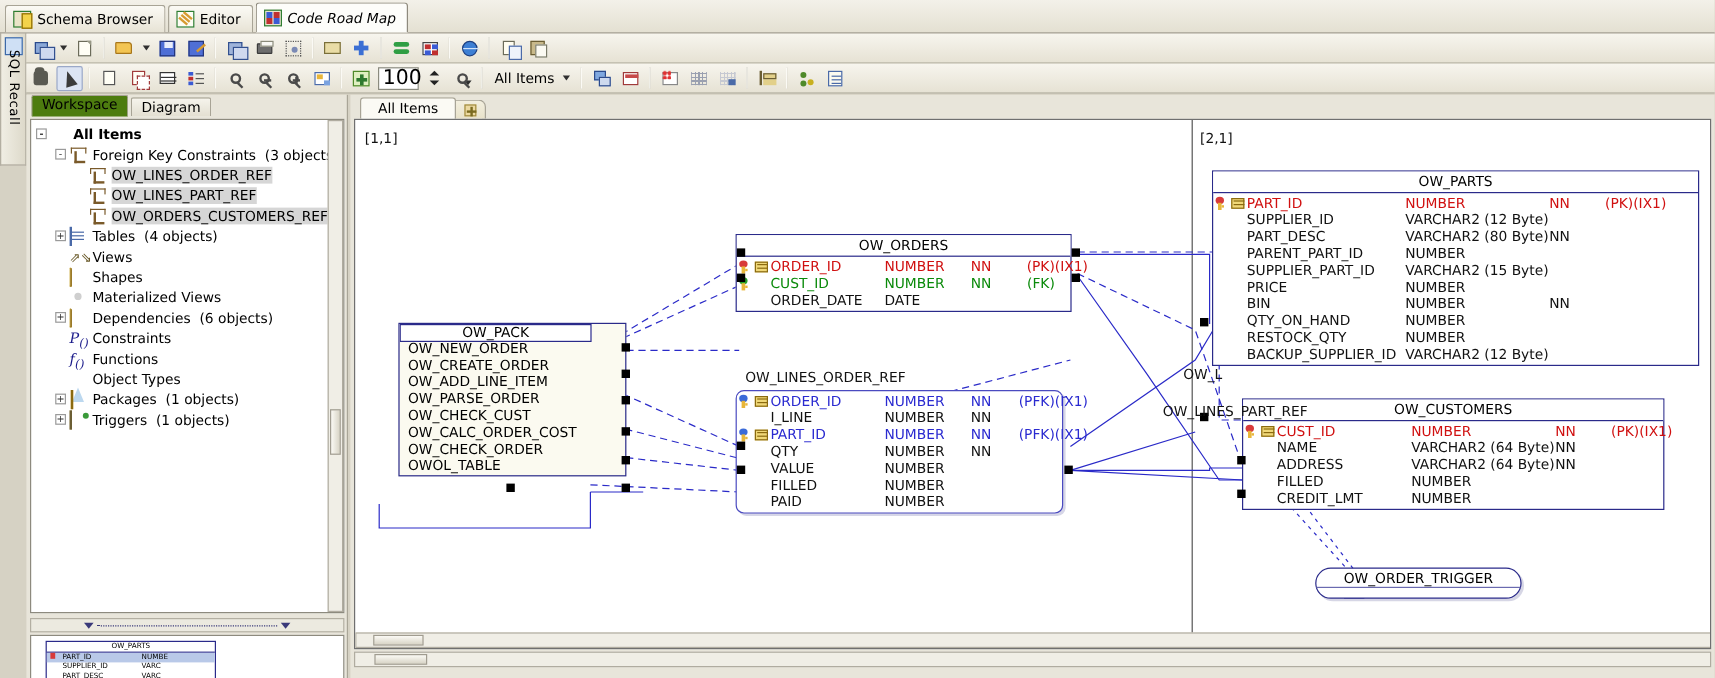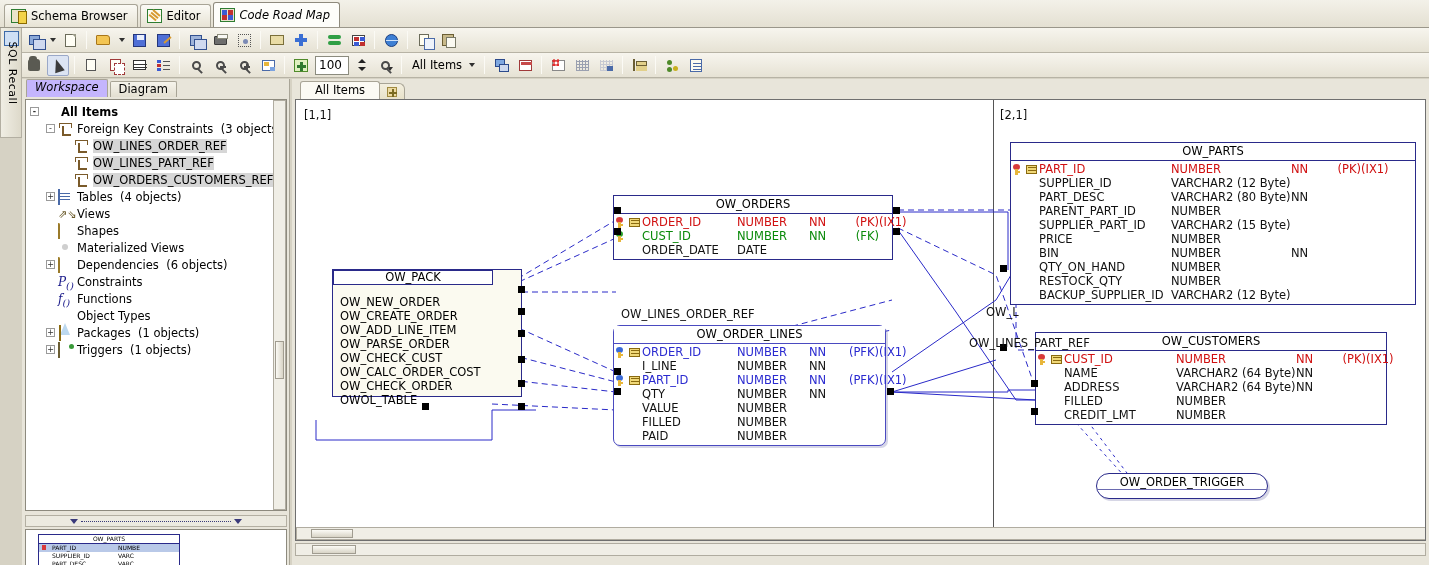--- a/index.html
+++ b/index.html
@@ -137,21 +137,21 @@
   .i-align{width:12px;height:12px;}
   .i-align:before{content:"";position:absolute;left:0;top:0;width:2px;height:12px;background:#6b5e34;}
   .i-align:after{content:"";position:absolute;left:3px;top:2px;width:9px;height:3px;background:#e2d08a;border:1px solid #6b5e34;box-shadow:0 5px 0 #e2d08a, inset 0 0 0 1px #e2d08a;}
   .i-tree{width:13px;height:13px;}
   .i-tree:before{content:"";position:absolute;left:1px;top:1px;width:5px;height:5px;background:#4f8a2a;border-radius:50%;box-shadow:6px 6px 0 #c8b020,-0px 7px 0 #4f8a2a;}
   .i-doc{width:12px;height:13px;background:#fbfaf0;border:1px solid #4a6aa8;}
   .i-doc:after{content:"";position:absolute;left:2px;top:3px;width:8px;height:1px;background:#4a6aa8;box-shadow:0 3px 0 #4a6aa8,0 6px 0 #4a6aa8;}
 
   .zoomval {
     width: 34px; height: 19px; background:#fff; border:1px solid #8b8b7e;
-    font-size:12px; display:flex; align-items:center; padding-left:3px; margin-left:2px;
+    font-size:17px; display:flex; align-items:center; padding-left:3px; margin-left:2px;
   }
   .combo {
     height: 19px; min-width: 72px; background:transparent;
     display:flex; align-items:center; padding:0 4px; font-size:11.5px; gap:6px;
     margin-left:2px;
   }
 
   
   .vstrip {
     position:absolute; left:0; top:28px; width:22px; height:110px;
@@ -171,21 +171,21 @@
     position:absolute; left:22px; top:79px; width:268px; height:486px;
     background:#e8e5da; border-right:1px solid #a9a597;
   }
   .subtabs { display:flex; height:18px; padding-left:4px; align-items:flex-end; }
   .subtab {
     height:16px; padding:0 8px; font-size:11.5px;
     background:linear-gradient(#f6f4ec,#e3dfd1);
     border:1px solid #a8a496; border-bottom:none; border-radius:2px 2px 0 0;
     margin-right:2px; line-height:14px;
   }
-  .subtab.active{ background:#c4b5fd; height:18px;font-style:italic; }
+  .subtab.active{ background:#4d7c0f; height:18px; }
   .treebox {
     position:absolute; left:3px; top:20px; width:262px; height:412px;
     background:#fff; border:1px solid #8d8a7e;
     overflow:hidden;
   }
   .tnode { display:flex; align-items:center; height:17px; padding-left:2px; white-space:nowrap; font-size:11.5px;}
   .tnode .exp {
     width:9px;height:9px;border:1px solid #9a9a9a;background:#fff;
     font-size:8px;line-height:7px;text-align:center;color:#333;margin-right:3px;flex:none;
   }
@@ -665,21 +665,21 @@
           <path d="M745,260 L850,398" stroke-dasharray="3,4"></path>
           <path d="M752,292 L850,400" stroke-dasharray="3,4"></path>
 
           <path d="M20,320 L20,340 L196,340 L196,310"></path>
           <path d="M196,310 L240,310"></path>
         </g>
       </svg>
 
       <div class="pkgbox" style="left:36px;top:169px;width:190px;height:128px;">
         <div class="phdr" style="width:160px">OW_PACK</div>
-        <div style="padding-top:25px">
+        <div style="padding-top:13px">
           <div class="pkgrow">OW_NEW_ORDER</div>
           <div class="pkgrow">OW_CREATE_ORDER</div>
           <div class="pkgrow">OW_ADD_LINE_ITEM</div>
           <div class="pkgrow">OW_PARSE_ORDER</div>
           <div class="pkgrow">OW_CHECK_CUST</div>
           <div class="pkgrow">OW_CALC_ORDER_COST</div>
           <div class="pkgrow">OW_CHECK_ORDER</div>
           <div class="pkgrow">OWOL_TABLE</div>
         </div>
       </div>
@@ -732,21 +732,20 @@
                 <span class="icol"></span>
                 <span class="name blk" style="width:95px">ORDER_DATE</span>
                 <span class="typ blk" style="width:72px">DATE</span>
                 <span class="nn blk" style="width:26px"></span>
                 <span class="pk blk" style="width:44px"></span>
                 <span class="ix blk"></span>
               </div>
             </div>
           </div>
           <div class="ent selented" style="left: 317px; top: 225px; width: 273px;">
-            <div class="ehdr">OW_ORDER_LINES</div>
             <div class="ebody">
               <div class="erow">
                 <span class="kcol">
                   <i class="keyico kblu">
                     <i class="bulb"></i>
                     <i class="stem"></i>
                     <i class="tooth"></i>
                   </i>
                 </span>
                 <span class="icol">

